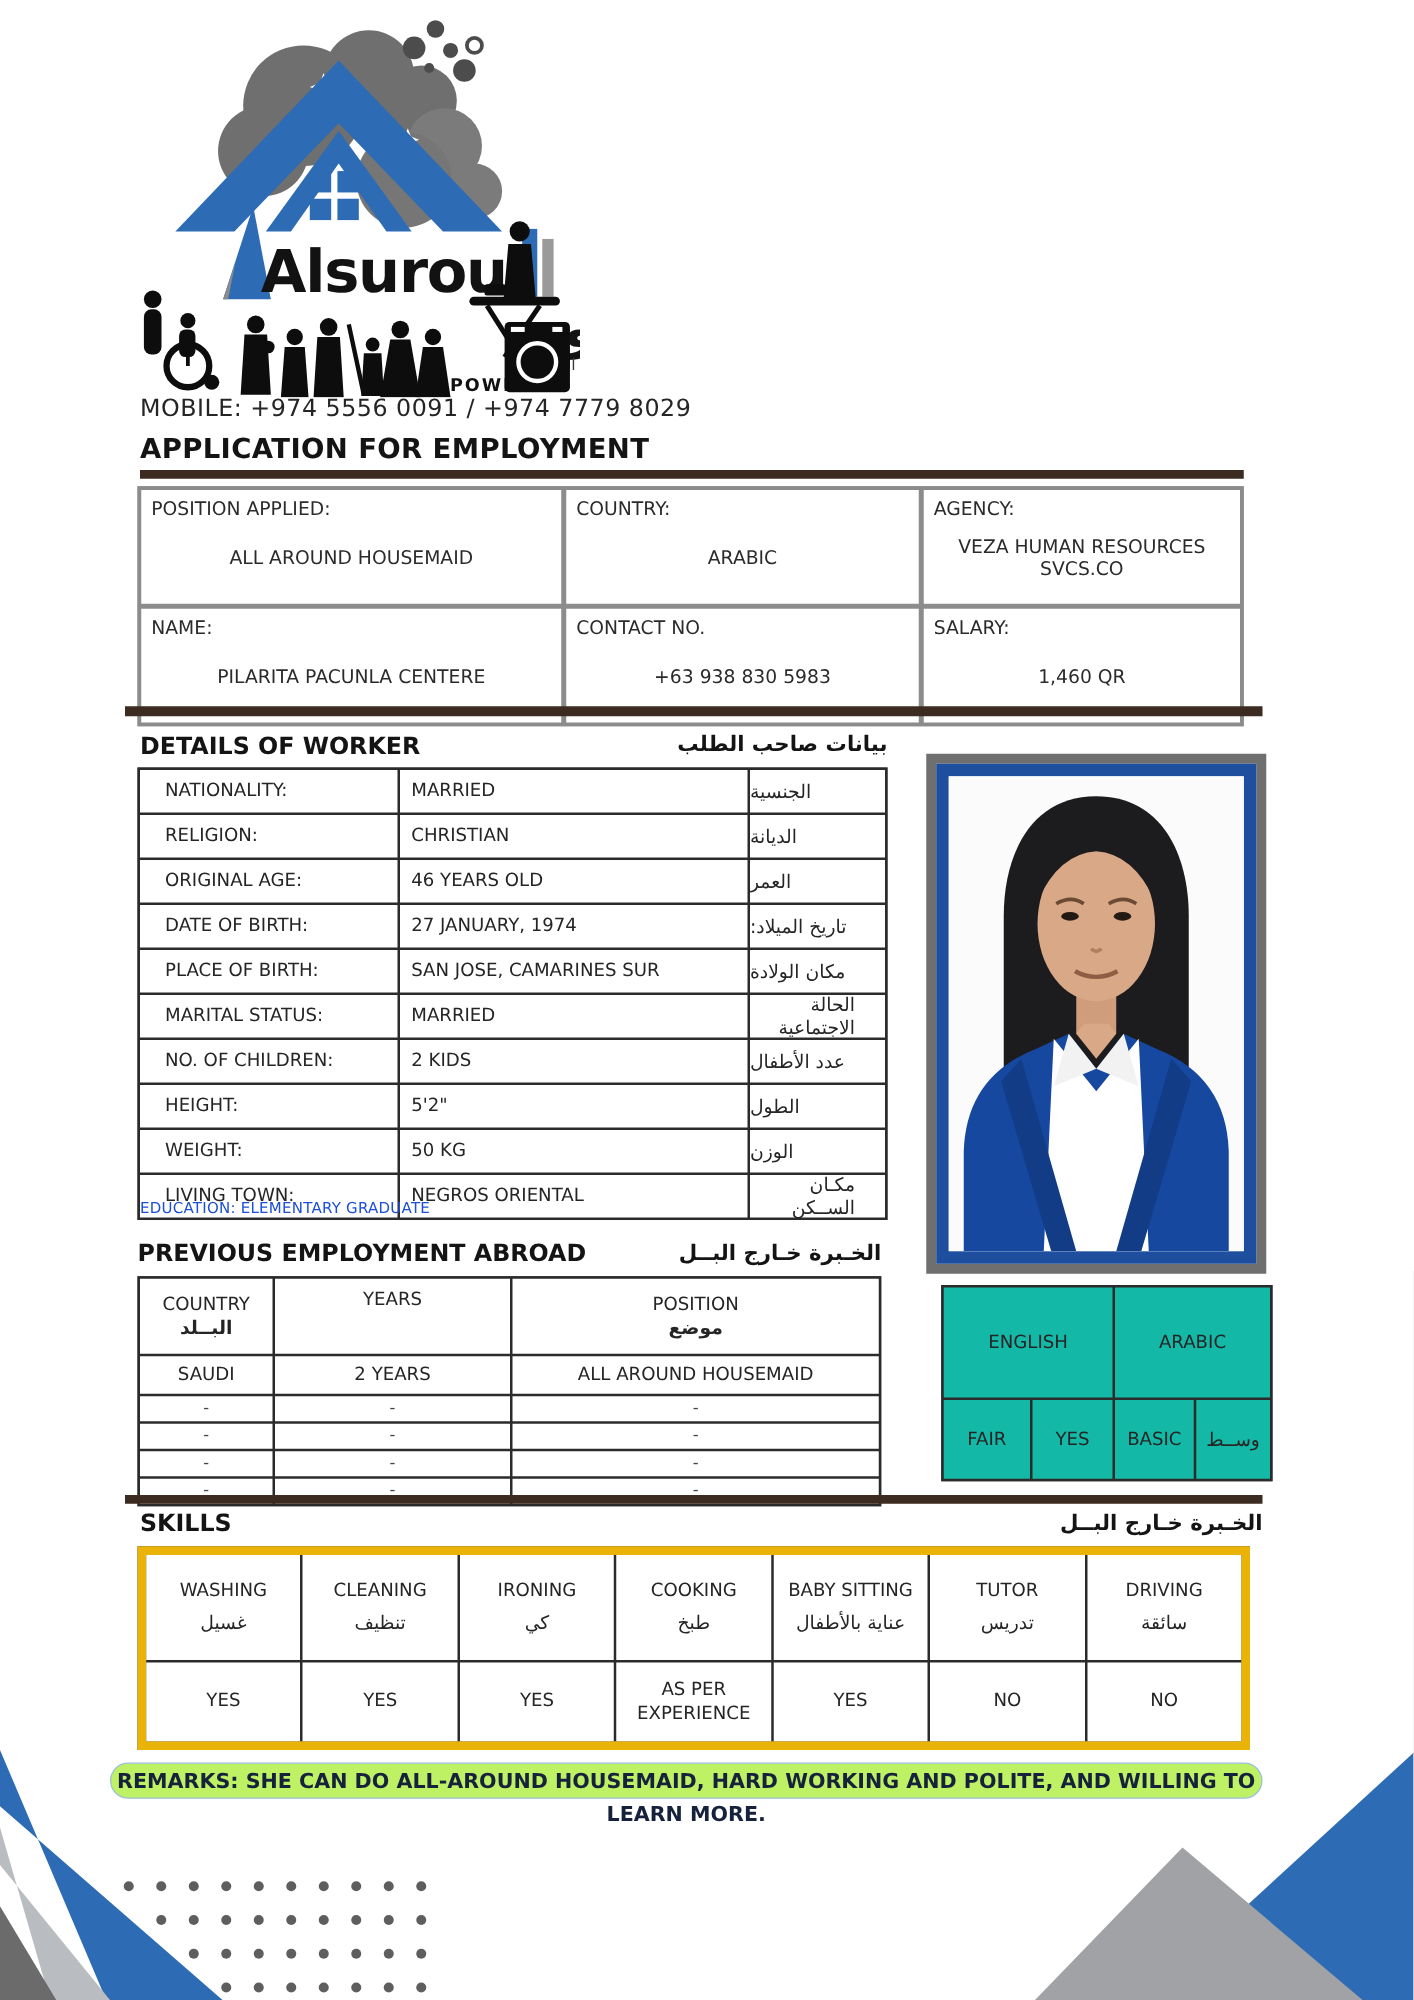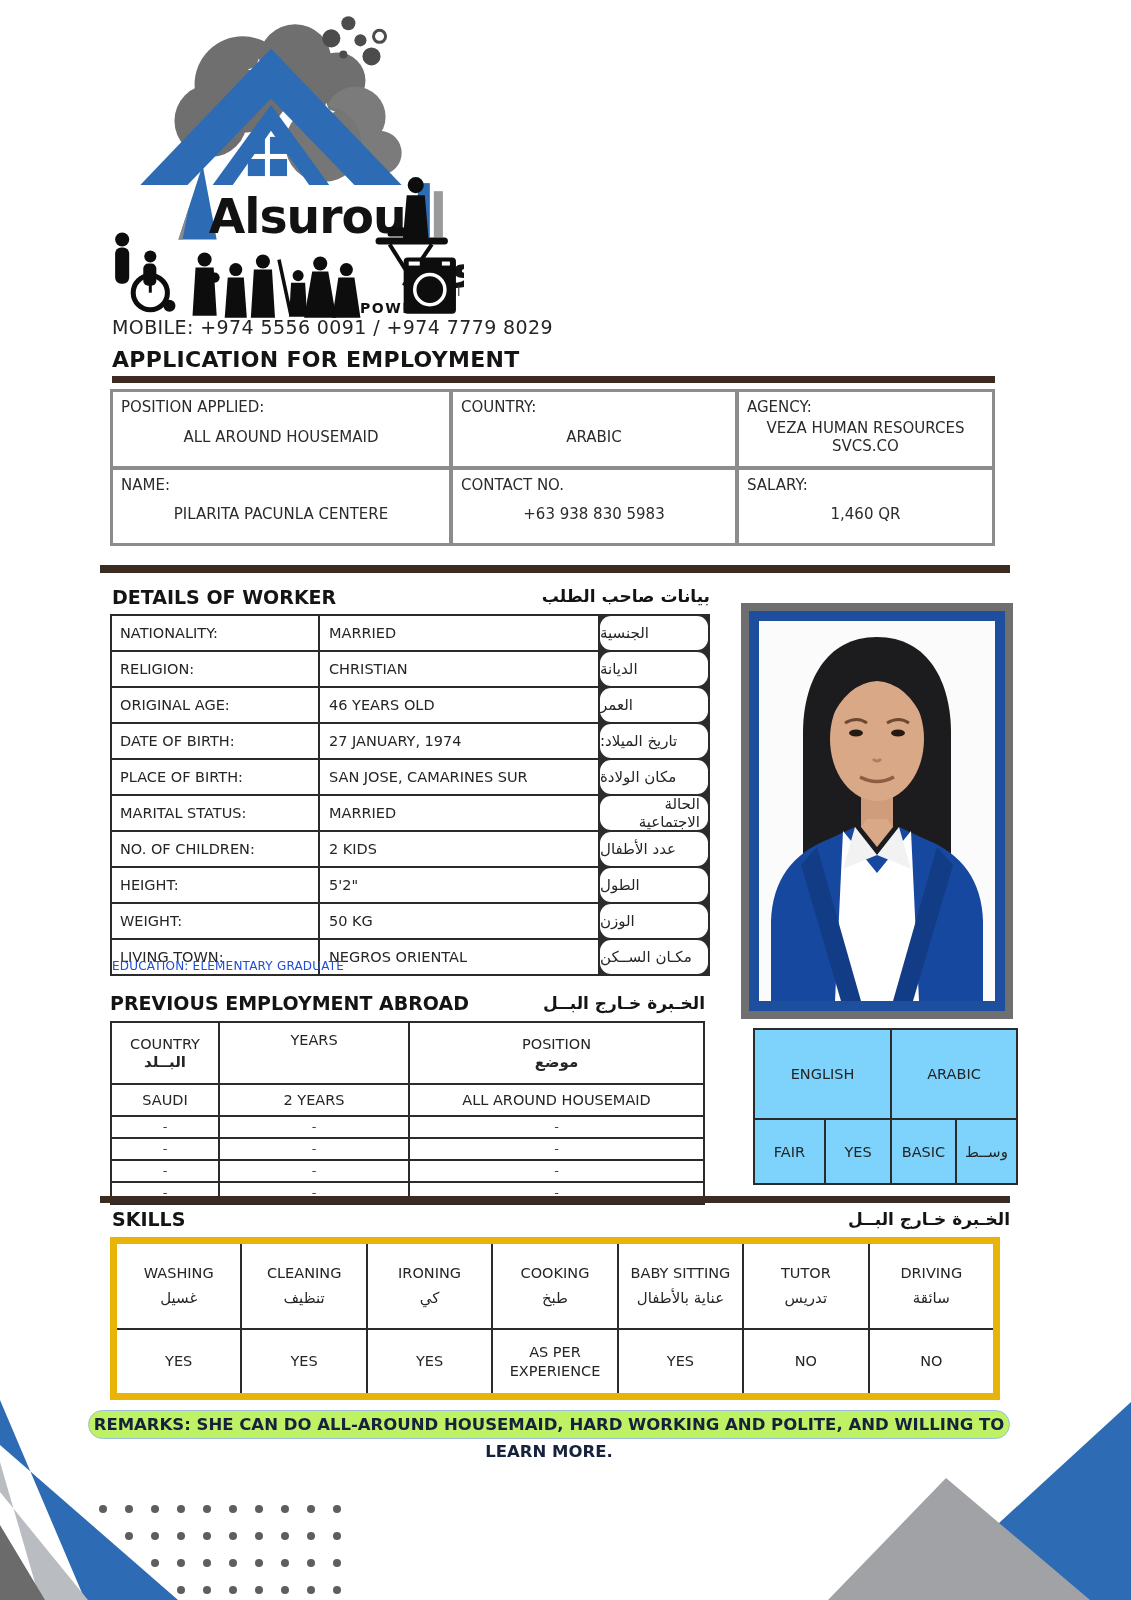--- a/index.html
+++ b/index.html
@@ -30,23 +30,23 @@
                text-align:center; font-size:15px; color:#2b2b2b; padding:0 10px 8px 10px; }
   .app-value .narrow { max-width:215px; }
 
   
   .det-table {
     display:grid; grid-template-columns:206px 278px 1fr;
     grid-auto-rows:34px; gap:2px;
     background:#2b2b2b; border:2px solid #2b2b2b;
   }
   .det-cell { background:#fff; display:flex; align-items:center; font-size:14.5px; color:#252525; }
-  .det-label { padding-left:8px; }
+  .det-label { padding-left:20px; }
   .det-value { padding-left:9px; }
-  .det-ar { justify-content:flex-end; padding-right:8px; direction:rtl; font-size:15px;border-radius:11px; }
+  .det-ar { justify-content:flex-end; padding-right:24px; direction:rtl; font-size:15px; }
   .edu-line { font-size:12px; color:#1d4ed8; letter-spacing:.2px; }
 
   
   .photo-frame { background:#6f6f6f; padding:8px; }
   .photo-inner { border:10px solid #1d4f9e; background:#fff; width:100%; height:100%; }
   .photo-inner svg { display:block; width:100%; height:100%; }
 
   
   .emp-table {
     display:grid; grid-template-columns:106px 188px 1fr;
@@ -57,21 +57,21 @@
               font-size:14.5px; color:#252525; text-align:center; line-height:1.25; }
   .emp-cell .ar { direction:rtl; font-size:15px; font-weight:600; }
   .emp-dash { font-size:13px; color:#444; }
 
   
   .lang-table {
     display:grid; grid-template-columns:69px 64px 63px 1fr;
     grid-template-rows:88px 1fr; gap:2px;
     background:#2b2b2b; border:2px solid #2b2b2b;
   }
-  .lang-cell { background:#7dd3fc; display:flex; align-items:center; justify-content:center;
+  .lang-cell { background:#14b8a6; display:flex; align-items:center; justify-content:center;
                font-size:14.5px; color:#252525; text-align:center; }
   .lang-en { grid-column:1/3; }
   .lang-arh { grid-column:3/5; }
   .lang-arword { direction:rtl; font-size:15px; }
 
   
   .skills-table {
     display:grid; grid-template-columns:repeat(7,1fr);
     grid-template-rows:84px 1fr; gap:2px;
     background:#2b2b2b; border:7px solid #eab308;
@@ -172,21 +172,21 @@
       <rect x="315" y="254" width="11" height="4" fill="#ffffff"></rect>
       <rect x="348" y="254" width="8" height="4" fill="#ffffff"></rect>
     </g>
   </svg>
 
   <div class="abs mobile-line" style="left:112px; top:316px;">MOBILE: +974 5556 0091 / +974 7779 8029</div>
 
   <div class="abs h-title" style="left:112px; top:347px;">APPLICATION FOR EMPLOYMENT</div>
   <div class="abs rule" style="left:112px; top:376px; width:883px;"></div>
 
-  <div class="abs app-table" style="left:110px; top:389px; width:885px; height:157px;">
+  <div class="abs app-table" style="left:110px; top:389px; width:885px; height:192px;">
     <div class="app-cell">
       <div class="app-label">POSITION APPLIED:</div>
       <div class="app-value">ALL AROUND HOUSEMAID</div>
     </div>
     <div class="app-cell">
       <div class="app-label">COUNTRY:</div>
       <div class="app-value">ARABIC</div>
     </div>
     <div class="app-cell">
       <div class="app-label">AGENCY:</div>

